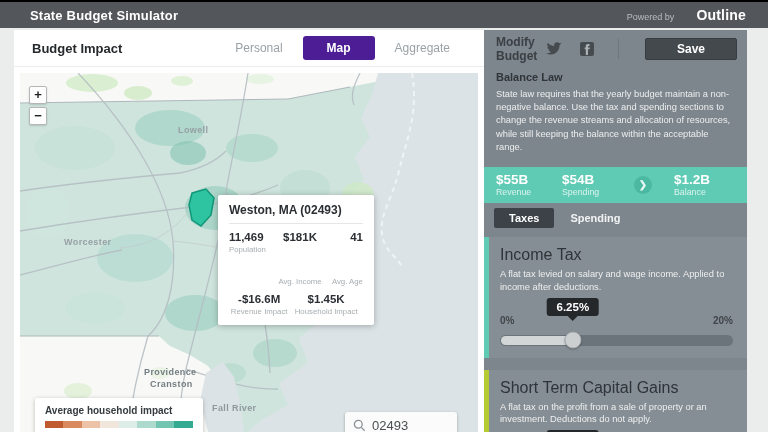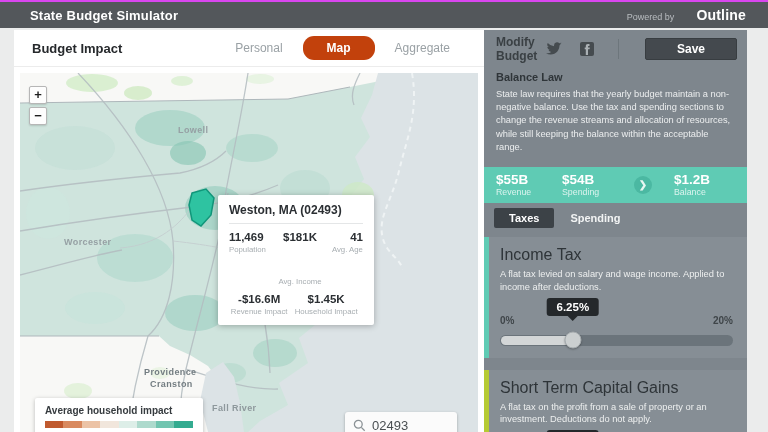--- a/index.html
+++ b/index.html
@@ -2,34 +2,34 @@
 <html><head>
 <meta charset="utf-8">
 <style>
   * { margin:0; padding:0; box-sizing:border-box; }
   html,body { width:768px; height:432px; overflow:hidden; background:#ebecec;
               font-family:"Liberation Sans", sans-serif; }
   .page { position:relative; width:768px; height:432px; }
 
   
   .header { position:absolute; left:0; top:0; width:768px; height:28px; background:#53575b;
-            border-top:2px solid #d946ef; display:flex; align-items:center; padding:0 22px 0 30px; }
+            border-top:2px solid #000000; display:flex; align-items:center; padding:0 22px 0 30px; }
   .header-title { color:#fff; font-size:13px; font-weight:bold; letter-spacing:.2px; }
   .header-right { margin-left:auto; display:flex; align-items:baseline; gap:22px; }
   .powered-by { color:#b9bdc0; font-size:9px; }
   .brand { color:#fff; font-size:14px; font-weight:bold; letter-spacing:.2px; }
 
   
   .panel { position:absolute; left:14px; top:30px; width:470px; height:402px; background:#fff; }
   .panel-header { height:37px; display:flex; align-items:center; padding:0 14px 0 18px;
                   border-bottom:1px solid #ececec; }
   .panel-title { font-size:13px; font-weight:bold; color:#26292c; }
   .panel-tabs { margin-left:auto; display:flex; align-items:center; }
   .ptab { font-size:12px; color:#9aa1a5; padding:5px 20px; cursor:pointer; }
-  .ptab.active { background:#c2410c; color:#fff; border-radius:11px; padding:5px 24px; font-weight:bold; }
+  .ptab.active { background:#4c1d95; color:#fff; border-radius:3px; padding:5px 24px; font-weight:bold; }
 
   
   .map-wrap { position:absolute; left:6px; top:43px; width:458px; height:359px;
               background:#f8f8f6; overflow:hidden; }
   .map-svg { position:absolute; left:0; top:0; }
 
   .zoom-ctrl { position:absolute; left:9px; top:13px; display:flex; flex-direction:column; gap:3px; }
   .zoom-btn { width:18px; height:18px; background:#fdfdfd; border:1px solid #b6b6b6; border-radius:2px;
               font-size:13px; font-weight:bold; color:#1e1e1e; line-height:15px; text-align:center;
               box-shadow:0 1px 2px rgba(0,0,0,.15); cursor:pointer; }
@@ -37,21 +37,21 @@
   .tooltip { position:absolute; left:198px; top:122px; width:156px; background:#fff; border-radius:2px;
              box-shadow:0 1px 6px rgba(0,0,0,.28); padding:8px 11px 9px; }
   .tt-title { font-size:12px; font-weight:bold; color:#2b2f33; padding-bottom:6px;
               border-bottom:1px solid #e4e6e7; }
   .tt-row { display:flex; margin-top:7px; }
   .tt-col { display:flex; flex-direction:column; }
   .tt-val { font-size:11.5px; font-weight:bold; color:#2b2f33; }
   .tt-lab { font-size:7.8px; color:#a8aeb2; margin-top:2px; }
   .r1c1 { width:34%; text-align:left; }
   .r1c2 { width:38%; text-align:center;gap:32px; }
-  .r1c3 { width:28%; text-align:right; }
+  .r1c3 { width:28%; text-align:right;justify-content:space-between; }
   .r2c1 { width:45%; text-align:center; }
   .r2c2 { width:55%; text-align:center; }
 
   .legend { position:absolute; left:15px; top:325px; width:168px; background:#fff; border-radius:2px;
             box-shadow:0 1px 4px rgba(0,0,0,.25); padding:7px 10px 8px; }
   .legend-title { font-size:10px; font-weight:bold; color:#363b3f; }
   .legend-bar { height:7px; margin:5px 0 3px;
     background:linear-gradient(to right,
       #c05a2f 0 12.5%, #d98a60 12.5% 25%, #ecc3a6 25% 37.5%, #f1e6dc 37.5% 50%,
       #ddeee8 50% 62.5%, #aedacd 62.5% 75%, #72c5b0 75% 87.5%, #34ab90 87.5% 100%); }

